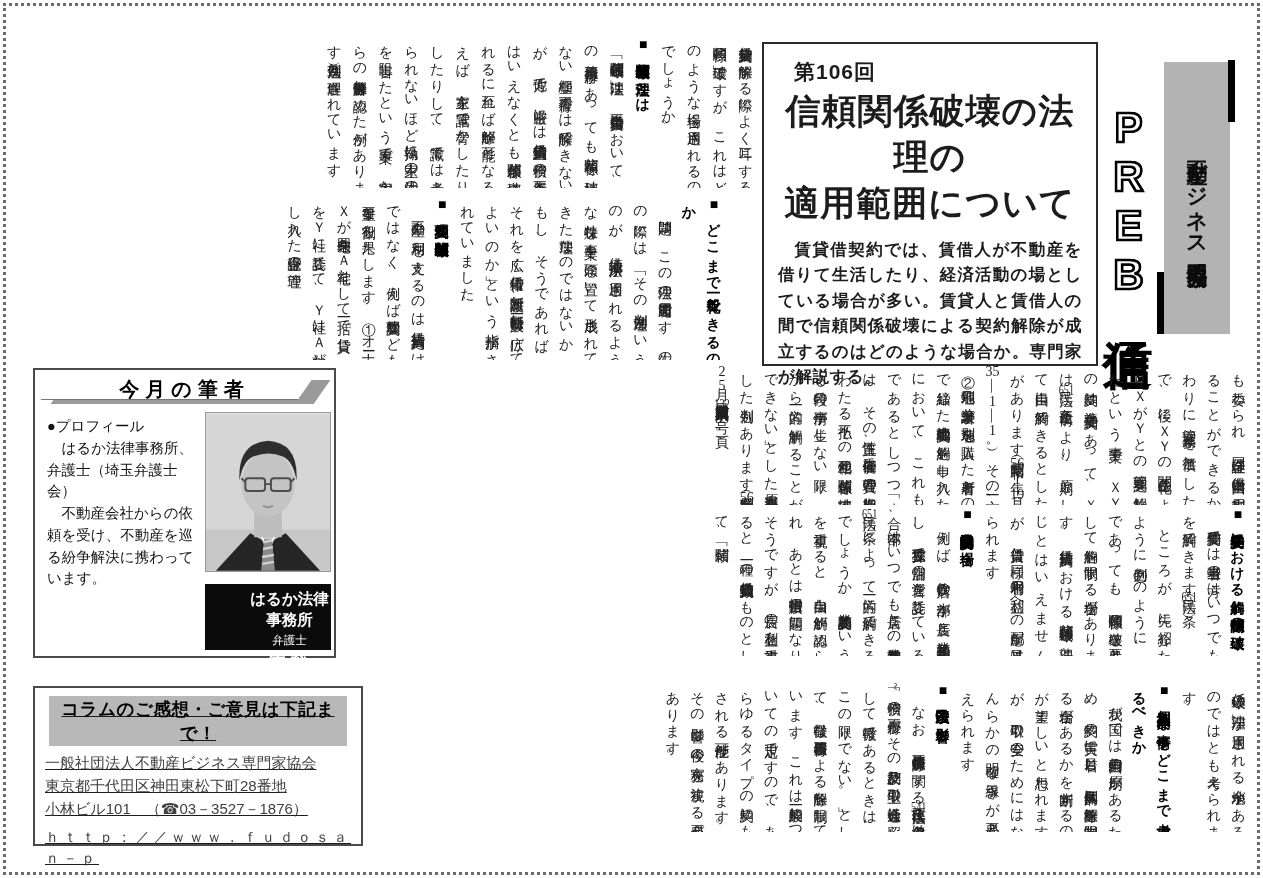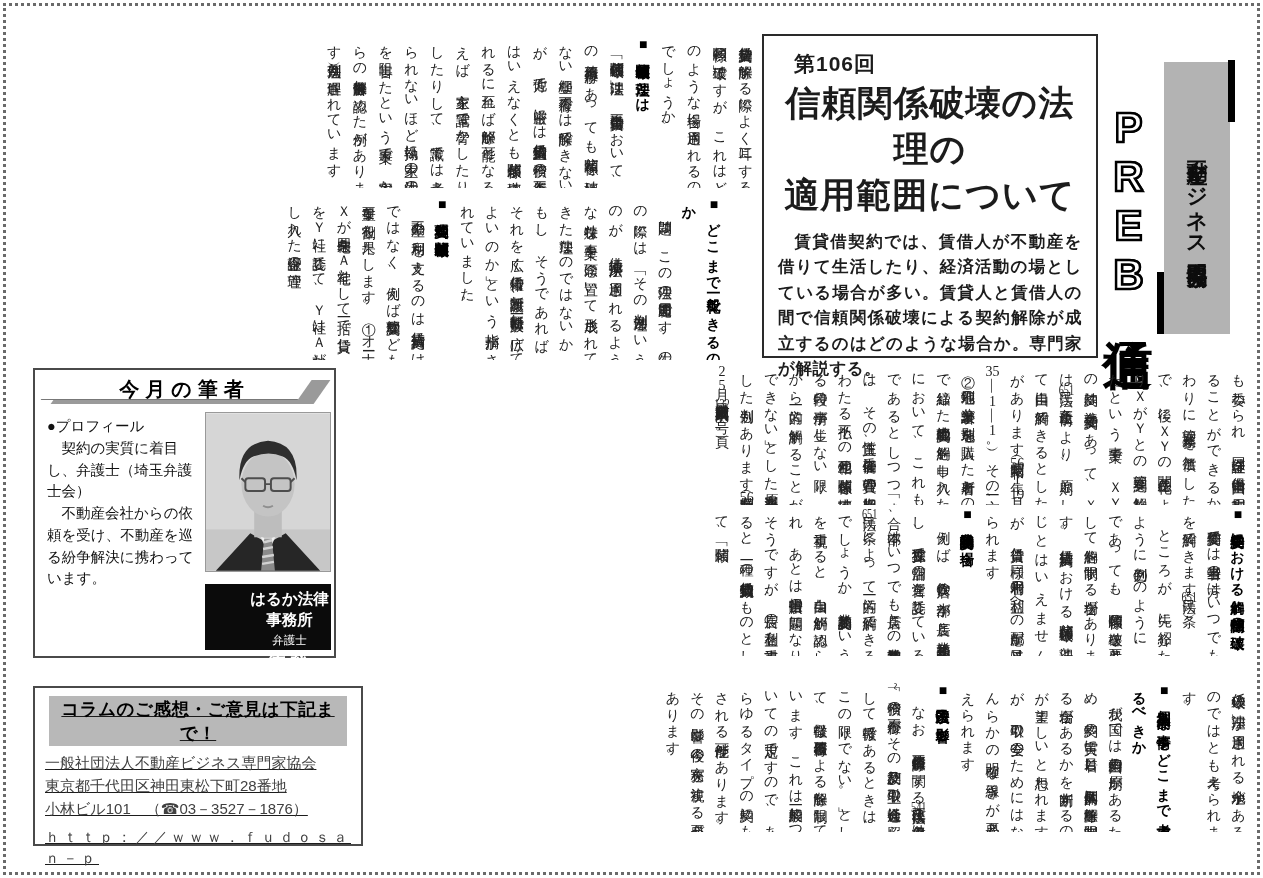--- a/index.html
+++ b/index.html
@@ -24,21 +24,21 @@
   }
   .para.indent{text-indent:1em;}
   .tcy{text-combine-upright:all;}
   #dan1{left:36px;top:36px;width:722px;height:152px;line-height:25.7px;}
   #dan2{left:36px;top:196px;width:690px;height:164px;line-height:24.7px;}
   #dan3{left:360px;top:364px;width:890px;height:141px;line-height:24.6px;}
   #dan4{left:338px;top:506px;width:912px;height:150px;line-height:24.6px;}
   #dan5{left:364px;top:682px;width:886px;height:150px;line-height:24.6px;}
   
   .headline-box{
-    position:absolute;left:762px;top:34px;width:336px;height:324px;
+    position:absolute;left:762px;top:42px;width:336px;height:324px;
     border:2px solid #2a2a2a;background:#fff;padding:12px 14px 8px 14px;
     font-family:"Liberation Sans","DejaVu Sans",sans-serif;
   }
   .series{font-size:21px;font-weight:800;margin:2px 0 2px 16px;letter-spacing:1px;}
   .hl-title{
     font-size:35px;font-weight:900;text-align:center;line-height:1.32;
     letter-spacing:1px;margin:0;
   }
   .hl-lead{
     margin-top:10px;font-size:16.5px;font-weight:700;line-height:1.55;
@@ -161,21 +161,21 @@
   </div>
 
 <div class="author-box">
   <div class="ribbon">
     <div class="gray"></div>
     <div class="white"></div>
     <div class="rb-text">今月の筆者</div>
   </div>
   <div class="profile">
     <p>●プロフィール</p>
-    <p class="pf-line">契約の実質に着目し、弁護士（埼玉弁護士会）</p>
+    <p class="pf-line">はるか法律事務所、弁護士（埼玉弁護士会）</p>
     <p class="pf-line">不動産会社からの依頼を受け、不動産を巡る紛争解決に携わっています。</p>
   </div>
   <svg class="author-photo" viewBox="0 0 126 160" xmlns="http://www.w3.org/2000/svg">
     <rect x="0" y="0" width="126" height="160" fill="#d6d6d6"></rect>
     <rect x="0" y="118" width="126" height="42" fill="#c7c7c7"></rect>
     <path d="M10 160 L45 122 L63 132 L81 122 L116 160 Z" fill="#262626"></path>
     <path d="M52 118 L63 132 L74 118 L63 142 Z" fill="#efefef"></path>
     <path d="M59 128 L67 128 L70 160 L56 160 Z" fill="#8a8a8a"></path>
     <path d="M59 131 L67 129 M58 138 L68 136 M57 146 L69 144 M57 153 L69 151" stroke="#d2d2d2" stroke-width="2.5"></path>
     <rect x="49" y="96" width="28" height="30" fill="#bdbdbd"></rect>

